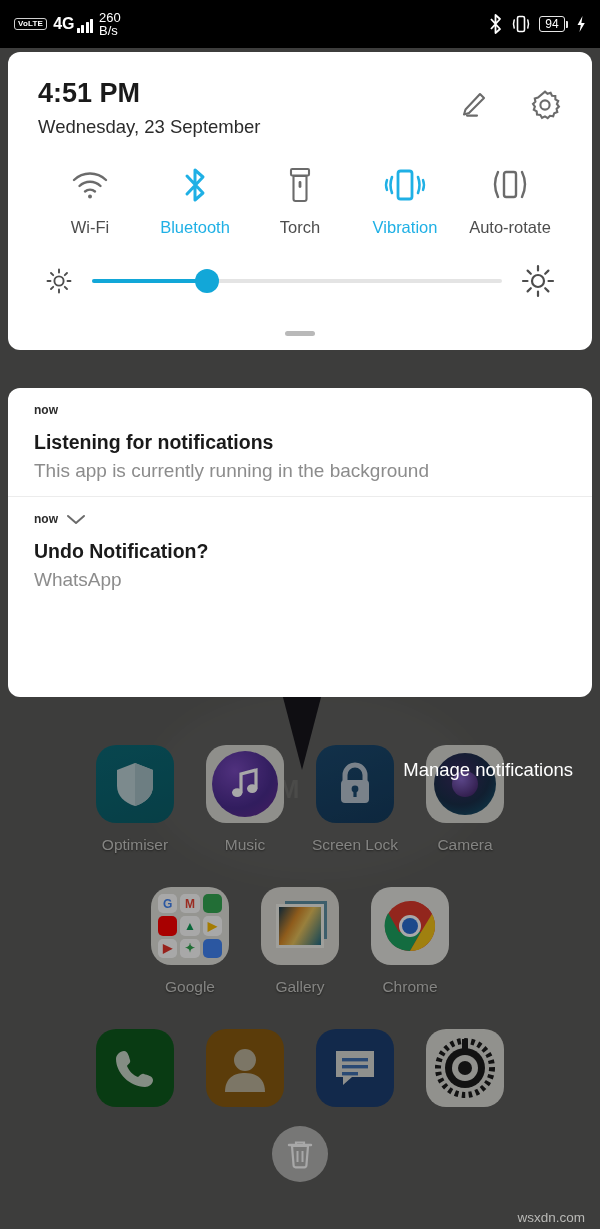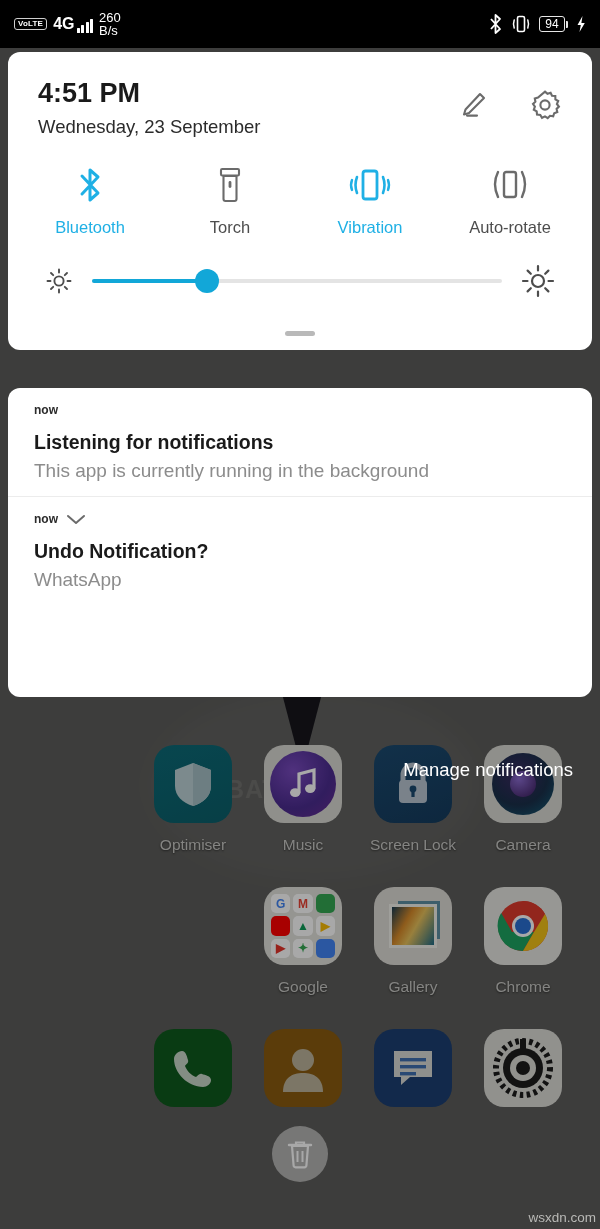--- a/index.html
+++ b/index.html
@@ -52,21 +52,21 @@
     color: rgba(255,255,255,0.10);
     font-weight: 600;
   }
 
   .app-grid {
     position: absolute;
     left: 0; right: 0; top: 745px;
   }
   .app-row {
     display: flex;
-    justify-content: flex-end;
+    justify-content: center;
     align-items: flex-start;
     padding: 0 22px;
     margin-bottom: 33px;
   }
   .app {
     width: 110px;
     display: flex; flex-direction: column; align-items: center;
   }
   .app-icon {
     width: 78px; height: 78px;
@@ -132,21 +132,21 @@
 
   .dim-overlay {
     position: absolute; inset: 0;
     background: rgba(0,0,0,0.34);
     z-index: 5;
     pointer-events: none;
   }
 
   .watermark {
     position: absolute;
-    right: 4px; bottom: 4px;
+    right: 15px; bottom: 4px;
     font-size: 13.5px;
     color: #b9b9b6;
     z-index: 6;
   }
 
   
   #statusbar {
     position: absolute; top: 0; left: 0; right: 0;
     height: 48px;
     background: #000;
@@ -494,20 +494,33 @@
               <g fill="none" stroke="#6b6b6b" stroke-width="2.1">
                 <circle cx="16" cy="16" r="4.6"></circle>
                 <path d="M16 2.6 l2.5 2.2 3.1 -1 1.4 2.9 3.3 .3 .1 3.3 2.8 1.7 -1.3 3 2 2.6 -2.3 2.3 .7 3.2 -3.1 1.1 -1 3.1 -3.2 -.5 -2.3 2.4 -2.7 -1.8 -3 1.4 -1.7 -2.8 -3.3 -.4 -.3 -3.3 -2.9 -1.6 1.1 -3.1 -1.9 -2.7 2.4 -2.2 -.6 -3.2 3.2 -1z"></path>
               </g>
             </svg>
         </div>
       </div>
     </div>
 
     <div class="qs-toggles">
+      <div class="toggle">
+        <div class="t-icon">
+          <svg width="38" height="30" viewBox="0 0 38 30">
+              <g fill="none" stroke="#6b6b6b" stroke-width="2.4" stroke-linecap="round">
+                <path d="M3 10 a23 23 0 0 1 32 0"></path>
+                <path d="M8.5 16 a15 15 0 0 1 21 0"></path>
+                <path d="M14 21.5 a7.5 7.5 0 0 1 10 0"></path>
+              </g>
+              <circle cx="19" cy="26.5" r="2" fill="#6b6b6b"></circle>
+            </svg>
+        </div>
+        <div class="t-label">Wi-Fi</div>
+      </div>
 
       <div class="toggle on">
         <div class="t-icon">
           <svg width="26" height="38" viewBox="0 0 26 38">
               <path d="M5 10 L21 27 L13 34 V4 L21 11 L5 28" fill="none" stroke="#1fb0e5" stroke-width="3" stroke-linejoin="round" stroke-linecap="round"></path>
             </svg>
         </div>
         <div class="t-label">Bluetooth</div>
       </div>
 

